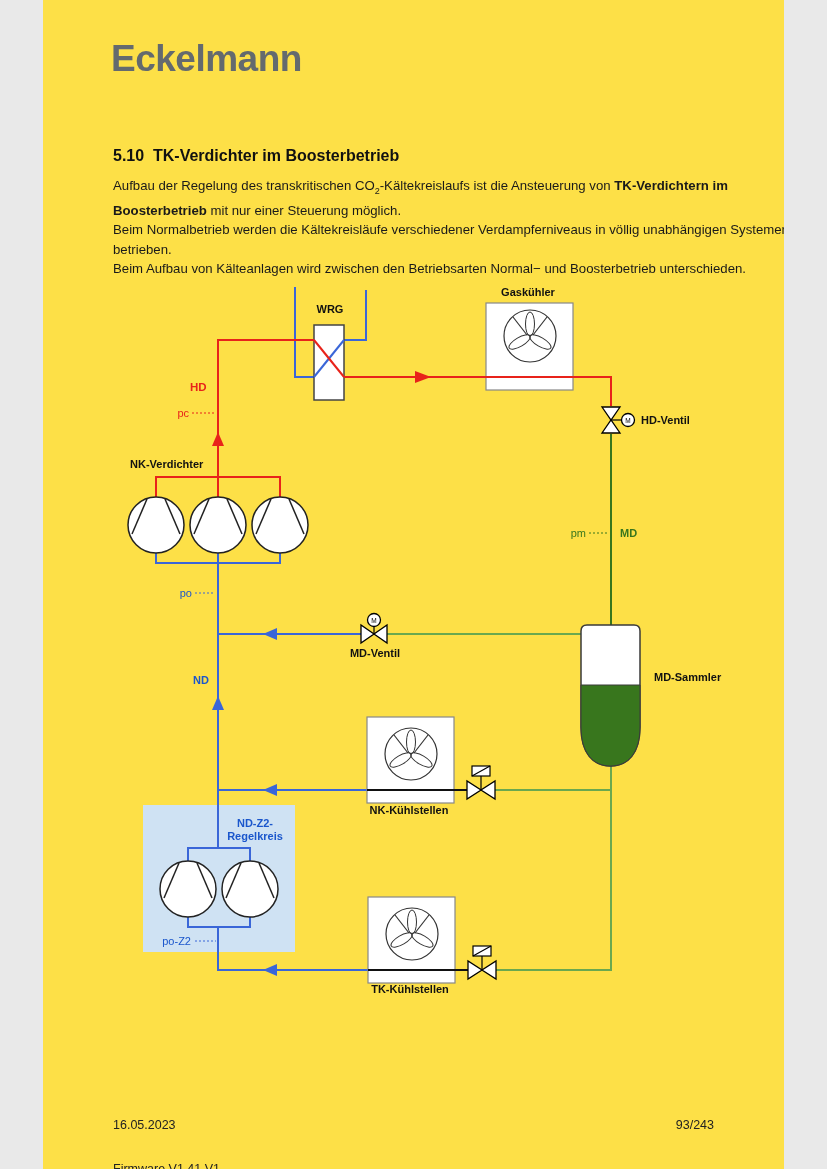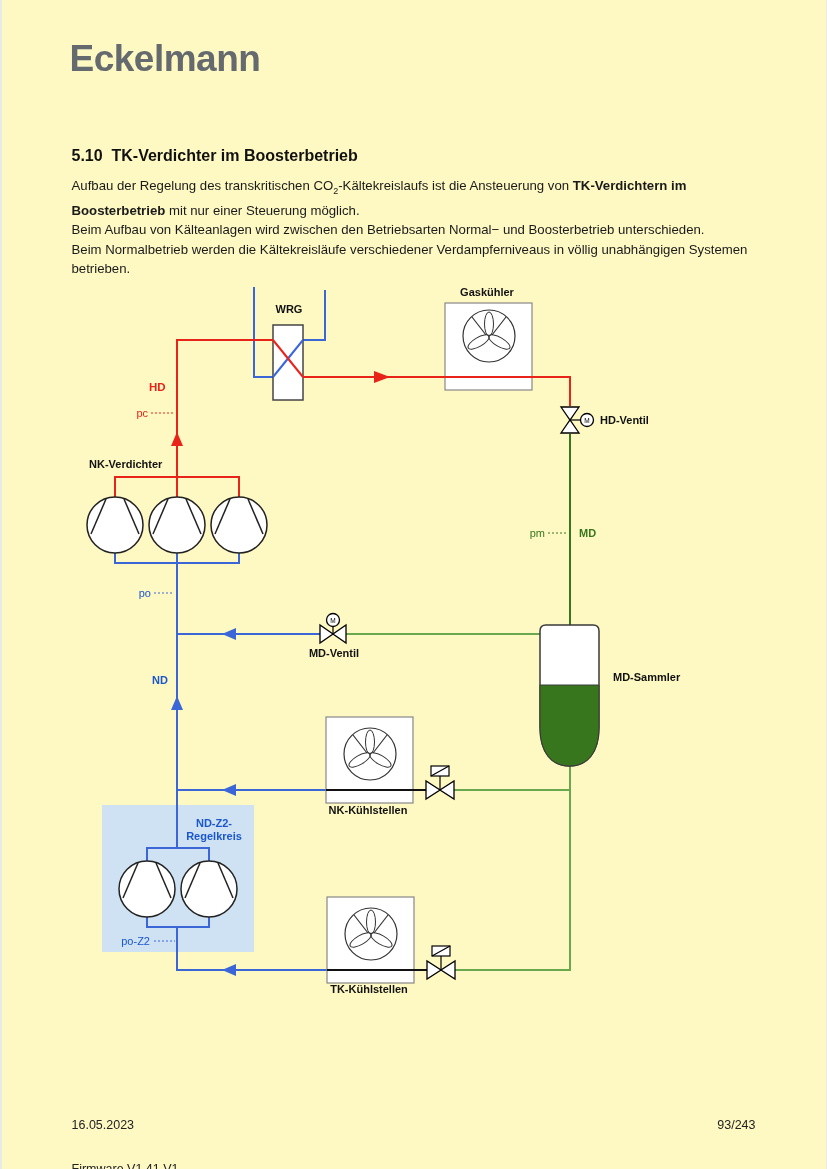--- a/index.html
+++ b/index.html
@@ -1,20 +1,20 @@
 <!DOCTYPE html>
 <html lang="de" style="--red: #e8231a; --blue: #3a66d8; --green-dark: #38761d; --green-light: #6aa84f; --box-blue-fill: #cfe2f3; --label-blue: #1a56cc; --logo-gray: #646a6e;"><head>
 <meta charset="utf-8">
 <style>
   html,body{margin:0;padding:0;background:#e9e9e9;}
   .page{
     position:relative;
-    width:824px;height:1169px;
+    width:741px;height:1169px;
     margin:0 auto;
-    background:#fef9c3;
+    background:#fde047;
     font-family:"Liberation Sans", sans-serif;
     overflow:hidden;
   }
   .logo{
     position:absolute;left:68px;top:38px;
     font-size:37px;font-weight:bold;letter-spacing:-0.5px;
     color:var(--logo-gray,#646a6e);
   }
   .heading{
     position:absolute;left:70px;top:147px;
@@ -70,22 +70,22 @@
 <div class="page">
 
   <div class="logo">Eckelmann</div>
 
   <div class="heading">
     <span class="num">5.10</span><span>TK-Verdichter im Boosterbetrieb</span>
   </div>
 
   <div class="bodytext">
     <div><span>Aufbau der Regelung des transkritischen CO</span><sub>2</sub><span>-Kältekreislaufs ist die Ansteuerung von </span><b>TK-Verdichtern im Boosterbetrieb</b><span> mit nur einer Steuerung möglich.</span></div>
+    <div>Beim Normalbetrieb werden die Kältekreisläufe verschiedener Verdampferniveaus in völlig unabhängigen Systemen betrieben.</div>
     <div>Beim Aufbau von Kälteanlagen wird zwischen den Betriebsarten Normal− und Boosterbetrieb unterschieden.</div>
-    <div>Beim Normalbetrieb werden die Kältekreisläufe verschiedener Verdampferniveaus in völlig unabhängigen Systemen betrieben.</div>
   </div>
 
   <svg class="diagram" width="827" height="1169" viewBox="0 0 827 1169" xmlns="http://www.w3.org/2000/svg">
 
     <defs>
       <g id="compressor">
         <circle cx="0" cy="0" r="28" fill="#fff" stroke="#222" stroke-width="1.5"></circle>
         <line x1="-9" y1="-26" x2="-24" y2="9" stroke="#222" stroke-width="1.5"></line>
         <line x1="9" y1="-26" x2="24" y2="9" stroke="#222" stroke-width="1.5"></line>
       </g>

